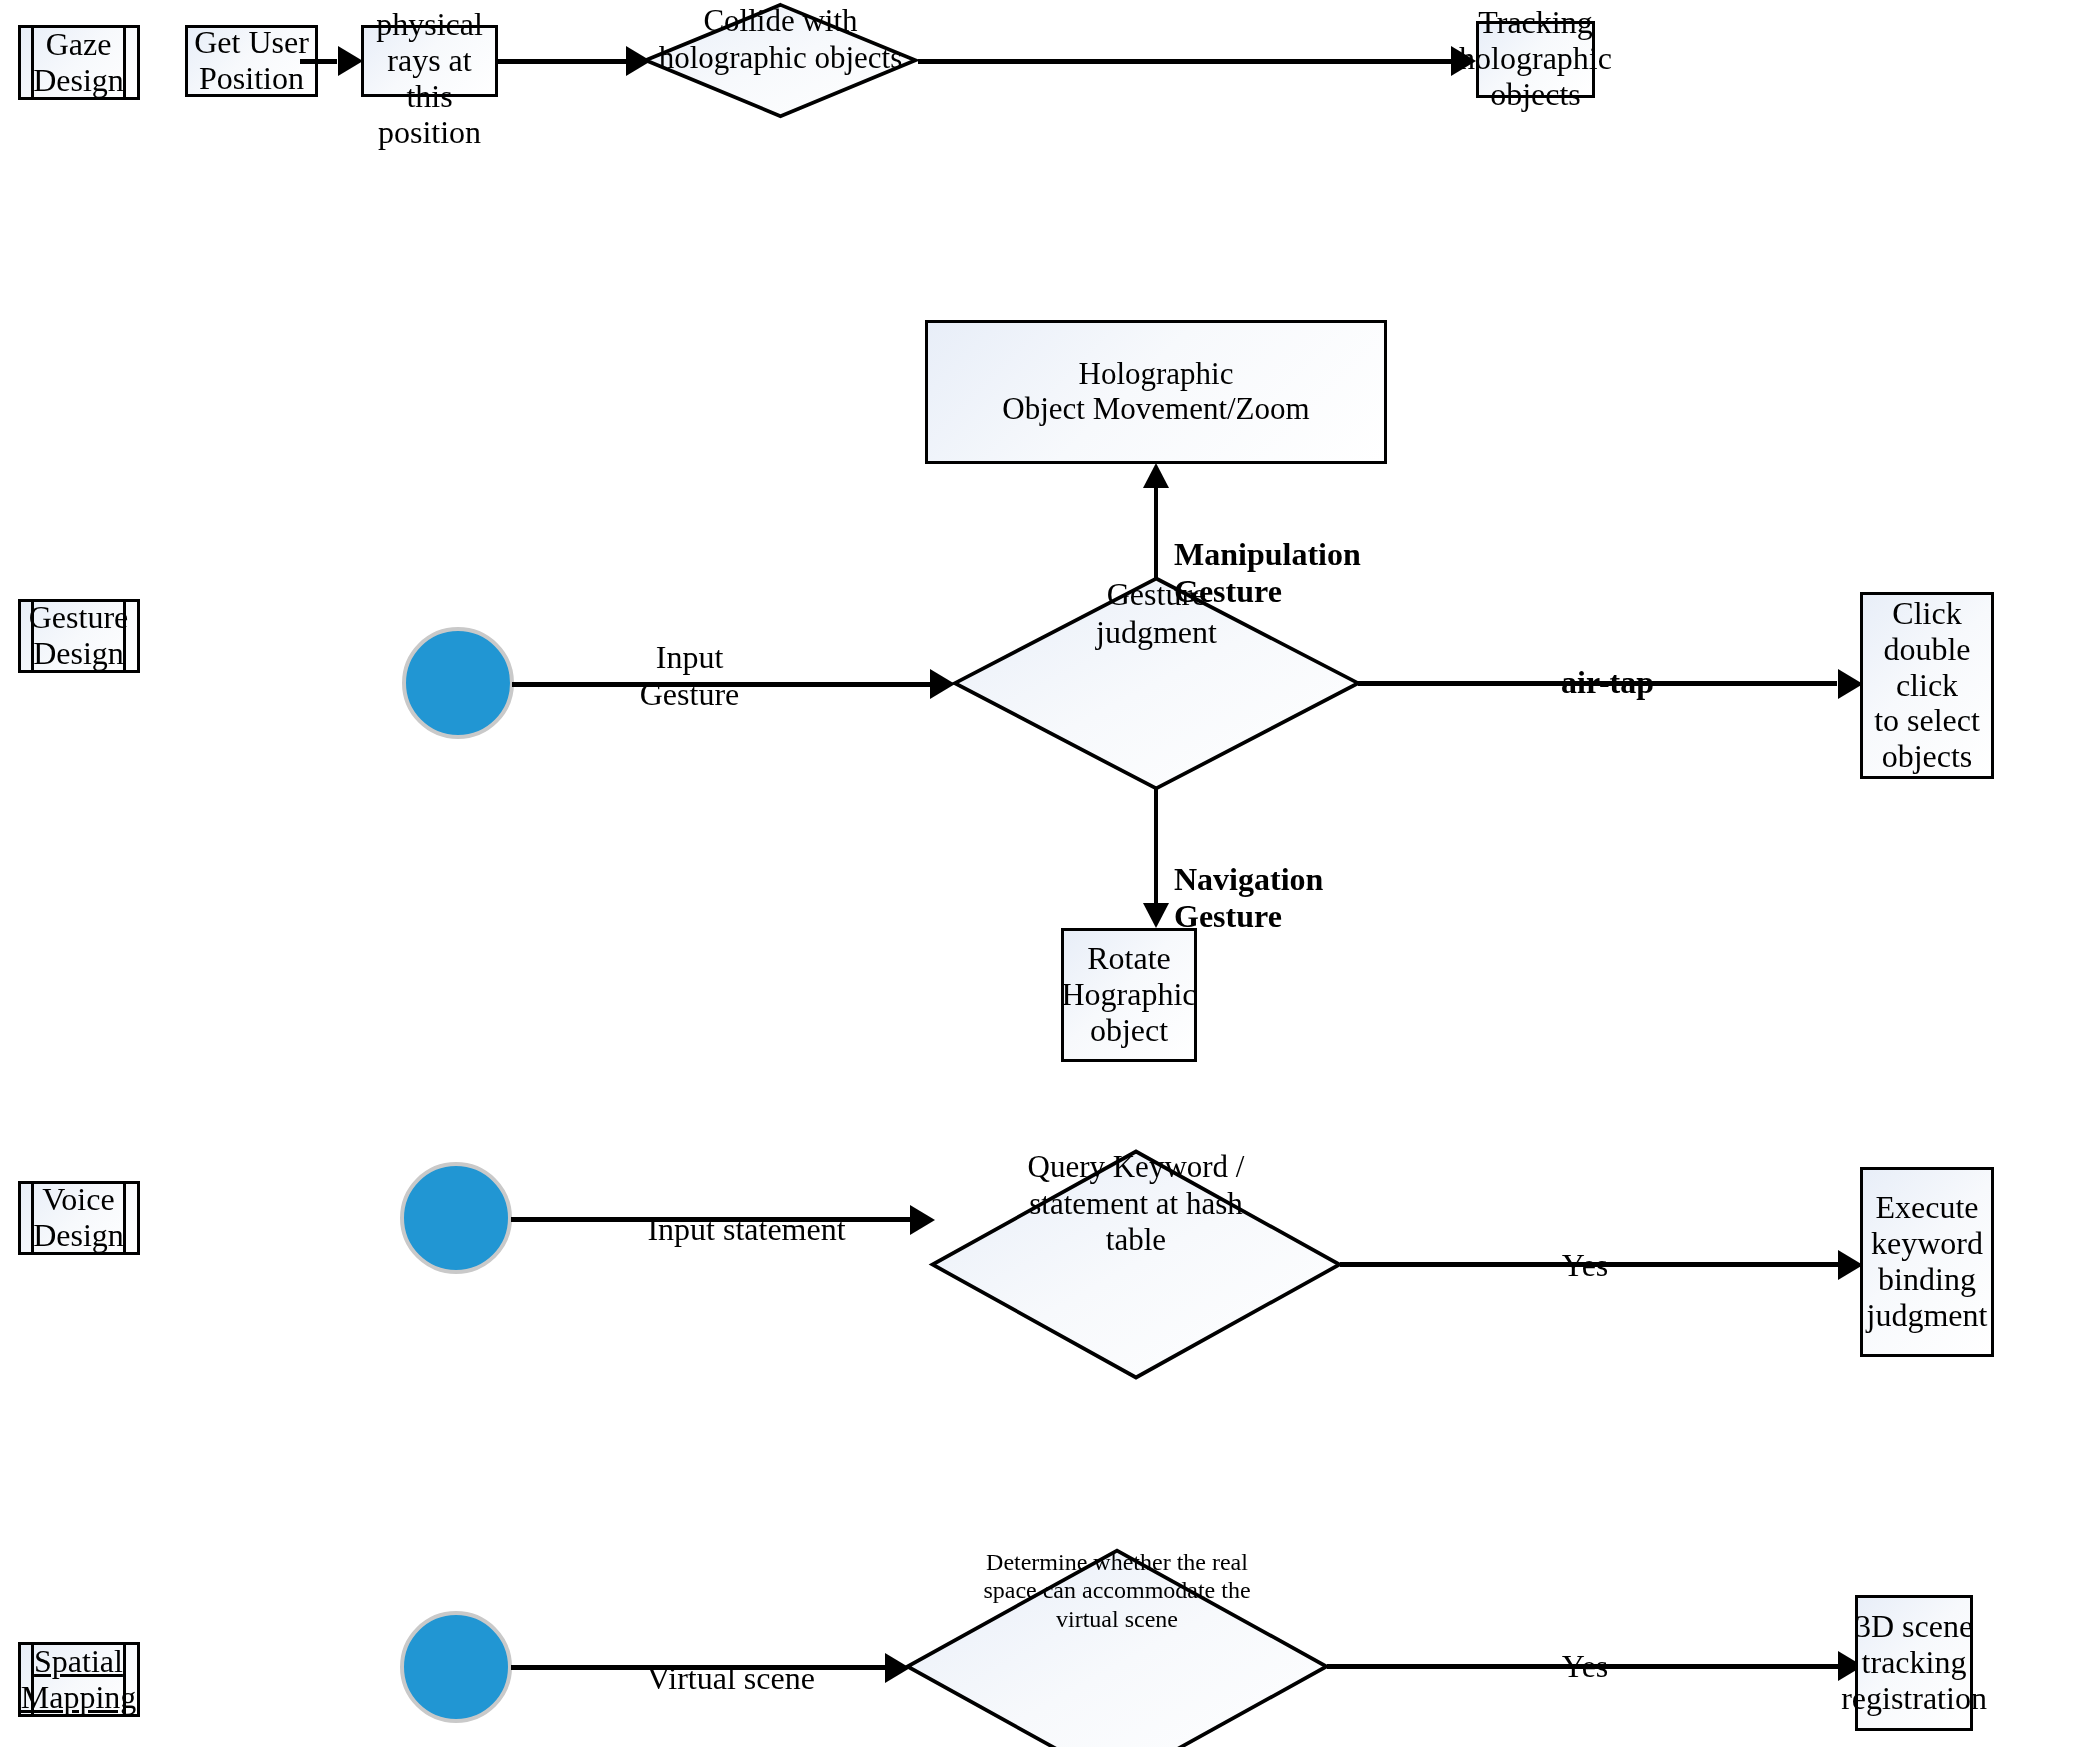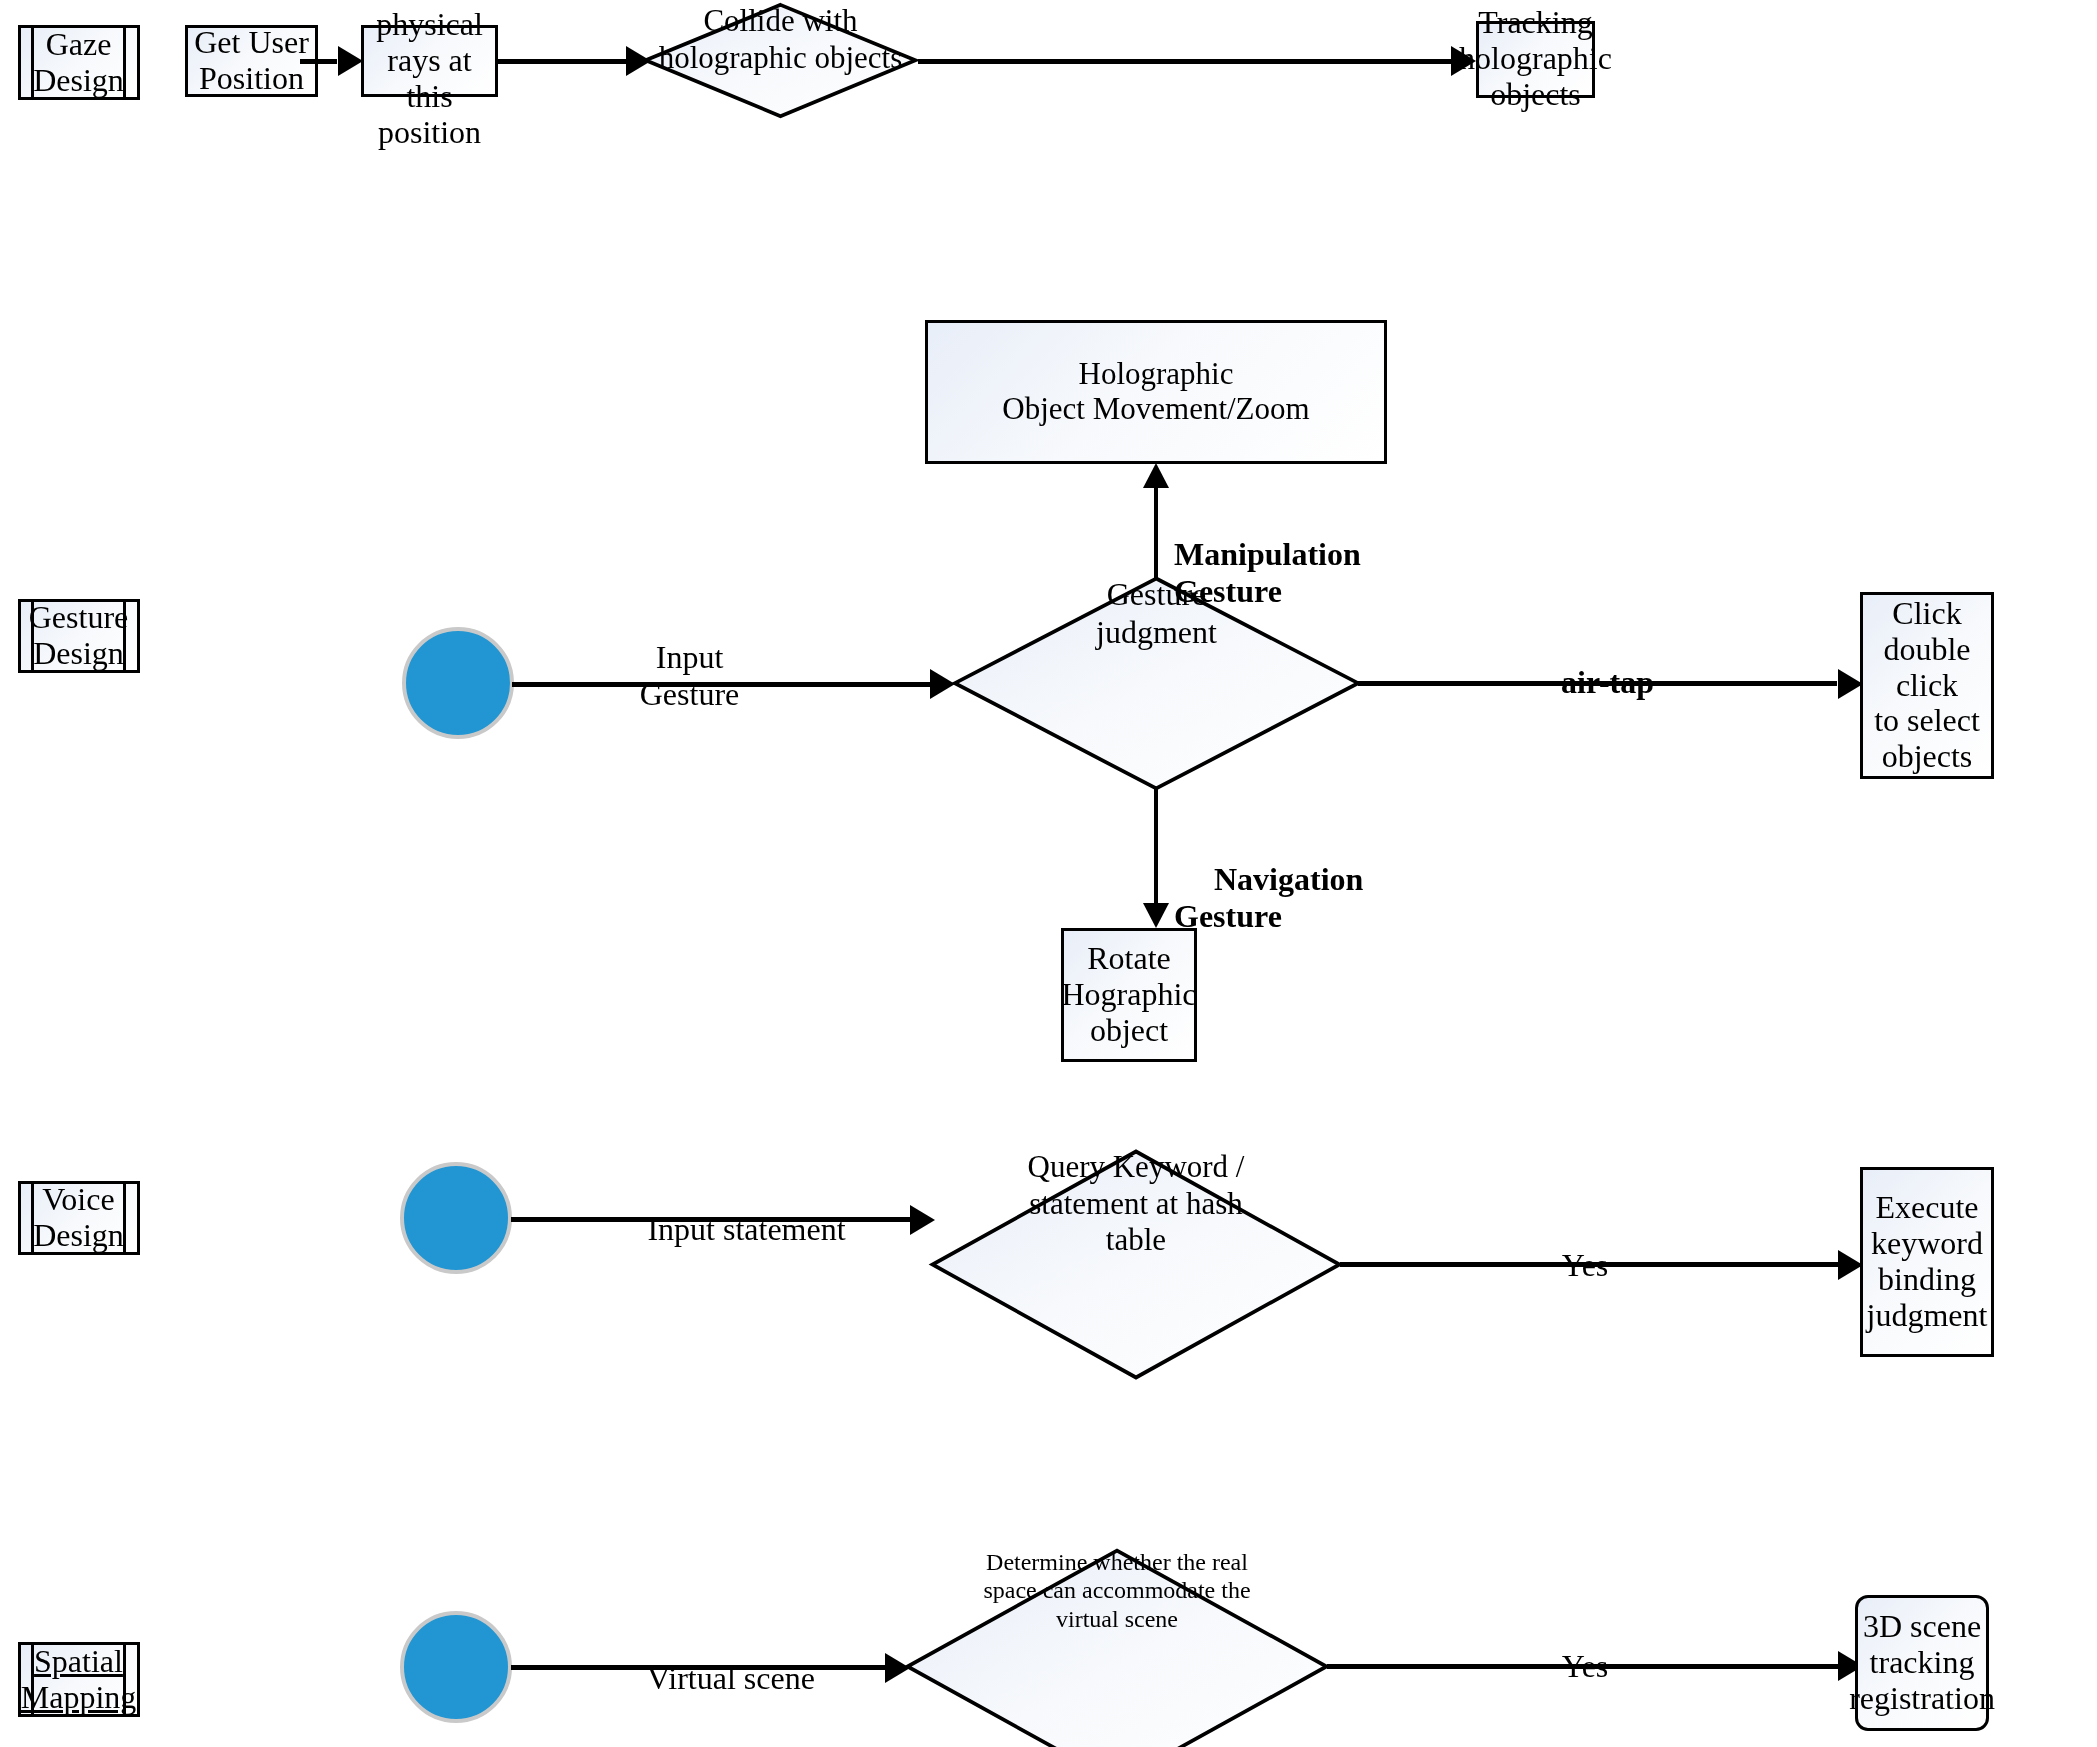--- a/index.html
+++ b/index.html
@@ -208,21 +208,21 @@
   <div class="vline" style="left:1154px; top:474px; height:106px;"></div>
   <div class="arrow-u" style="left:1143px; top:463px;"></div>
   <div class="edge-label t52 bold" style="left:1174px; top:499px; width:262px; text-align:left;">
     <span style="white-space: pre-line;">Manipulation
 Gesture</span>
   </div>
 
   <div class="vline" style="left:1154px; top:788px; height:115px;"></div>
   <div class="arrow-d" style="left:1143px; top:903px;"></div>
   <div class="edge-label t52 bold" style="left:1174px; top:824px; width:237px; text-align:left;">
-    <span style="white-space: pre-line; margin-left: 40px;">Navigation
+    <span style="white-space: pre-line;">Navigation
 Gesture</span>
   </div>
 
   <div class="node rect t52" style="left:1036px; top:928px; width:136px; height:134px;margin-left:25px;">
     <span style="white-space: pre-line;">Rotate
 Hographic
 object</span>
   </div>
 
   <div class="hline" style="left:1358px; top:681px; width:479px;"></div>
@@ -312,20 +312,20 @@
 virtual scene</span>
     </div>
   </div>
 
   <div class="hline" style="left:1327px; top:1664px; width:511px;"></div>
   <div class="arrow-r" style="left:1838px; top:1651px;"></div>
   <div class="edge-label t52" style="left:1504px; top:1611px; width:162px;">
     <span>Yes</span>
   </div>
 
-  <div class="node rect t52" style="left:1855px; top:1595px; width:134px; height:136px;border-radius:13px;">
+  <div class="node rect t52" style="left:1855px; top:1595px; width:118px; height:136px;">
     <span style="white-space: pre-line;">3D scene
 tracking
 registration</span>
   </div>
 
 </div>
 
 
 </body></html>

